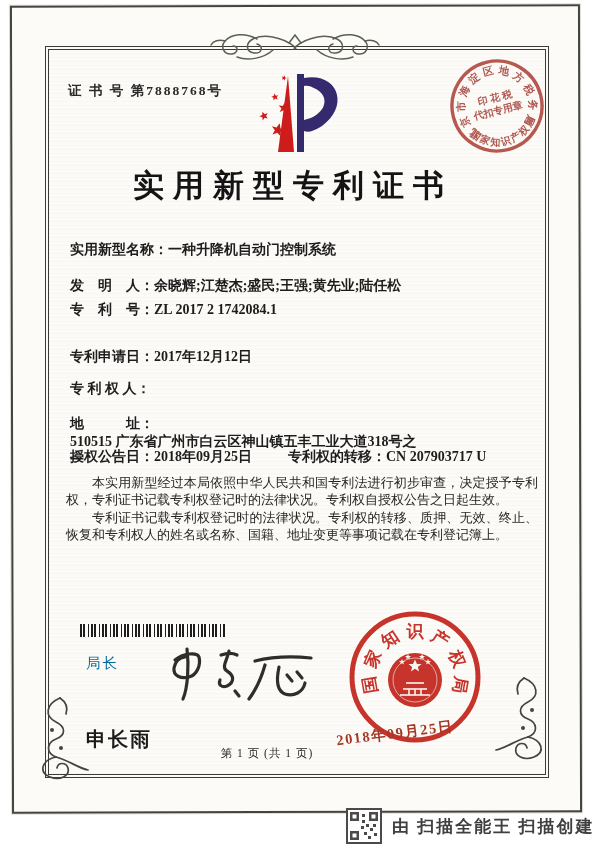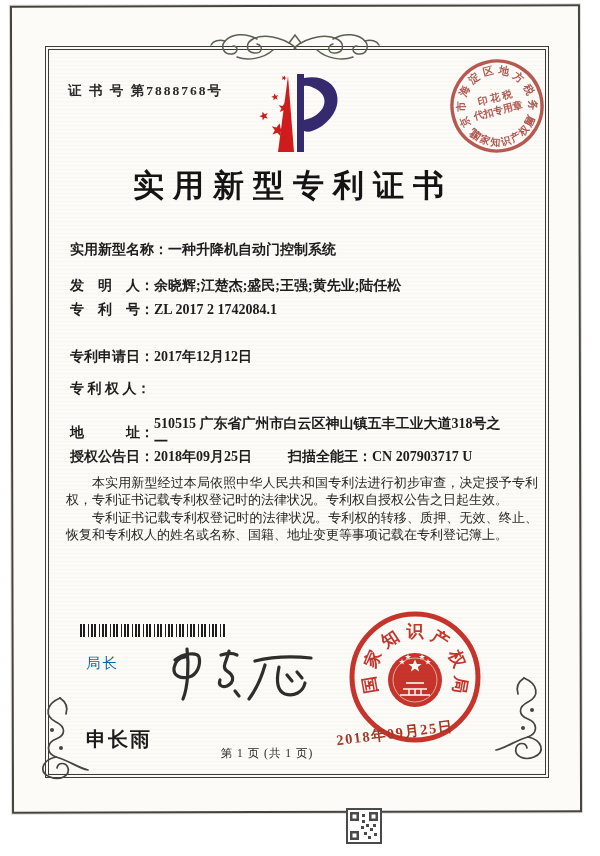--- a/index.html
+++ b/index.html
@@ -21,21 +21,21 @@
     background:
       repeating-linear-gradient(0deg, rgba(175,168,148,.05) 0 1px, transparent 1px 4px);
   }
   .abs{position:absolute;}
   .cert-no{left:68px;top:82px;font-size:13.5px;letter-spacing:2px;color:#2a2a2a;font-weight:600;}
   .title{left:45px;top:165px;width:496px;text-align:center;font-size:31px;font-weight:700;
          letter-spacing:9px;color:#141414;}
   .field-row{left:70px;font-size:14px;font-weight:700;color:#1d1d1d;white-space:nowrap;}
   .field-row .lbl{display:inline-block;}
   .field-two{left:70px;font-size:14px;font-weight:700;color:#1d1d1d;}
-  .field-two .cols{display:flex;align-items:center;}
+  .field-two .cols{display:flex;align-items:flex-start;flex-direction:column;}
   .field-two .lbl{flex:0 0 auto;white-space:nowrap;}
   .field-two .vals{line-height:18px;}
   .grant-row{left:70px;top:448px;width:470px;display:flex;font-size:14px;font-weight:700;color:#1d1d1d;}
   .grant-no{margin-left:36px;}
   .paras{left:66px;top:474px;width:472px;font-size:13px;line-height:17.3px;color:#262626;}
   .paras p{margin:0;text-indent:2em;text-align:justify;}
   .barcode{left:80px;top:624px;width:146px;height:13px;
     background:repeating-linear-gradient(90deg,#1d1d1d 0 2px,#fcfbf7 2px 3px,#1d1d1d 3px 5px,#fcfbf7 5px 8px,#1d1d1d 8px 9px,#fcfbf7 9px 11px);
   }
   .director-title{left:86px;top:654px;font-size:14.5px;font-weight:400;color:#0369a1;letter-spacing:2px;}
@@ -171,21 +171,21 @@
     <div class="cols">
       <span class="lbl">地　　　址：</span>
       <span class="vals">
         <span style="display:block">510515 广东省广州市白云区神山镇五丰工业大道318号之</span>
         <span style="display:block">一</span>
       </span>
     </div>
   </div>
   <div class="abs grant-row z3">
     <span><span>授权公告日：</span><span>2018年09月25日</span></span>
-    <span class="grant-no"><span>扫描全能王：</span><span>CN 207903717 U</span></span>
+    <span class="grant-no"><span>专利权的转移：</span><span>CN 207903717 U</span></span>
   </div>
 
   <div class="abs paras z3">
     <p>本实用新型经过本局依照中华人民共和国专利法进行初步审查，决定授予专利权，专利证书记载专利权登记时的法律状况。专利权自授权公告之日起生效。</p>
     <p>专利证书记载专利权登记时的法律状况。专利权的转移、质押、无效、终止、恢复和专利权人的姓名或名称、国籍、地址变更等事项记载在专利登记簿上。</p>
   </div>
 
   <div class="abs barcode z3"></div>
 
   <div class="abs director-title z3">局长</div>
@@ -253,15 +253,16 @@
           <rect x="16" y="12" width="3" height="3"></rect>
         <rect x="20" y="16" width="3" height="3"></rect>
           <rect x="15" y="18" width="3" height="3"></rect>
         <rect x="24" y="20" width="3" height="3"></rect>
           <rect x="28" y="25" width="3" height="3"></rect>
         <rect x="18" y="24" width="3" height="3"></rect>
           <rect x="22" y="28" width="3" height="3"></rect>
         <rect x="27" y="16" width="3" height="3"></rect>
       </g>
     </svg>
+    <span class="watermark-text">由 扫描全能王 扫描创建</span>
   </div>
 
 </div>
 
 </body></html>

